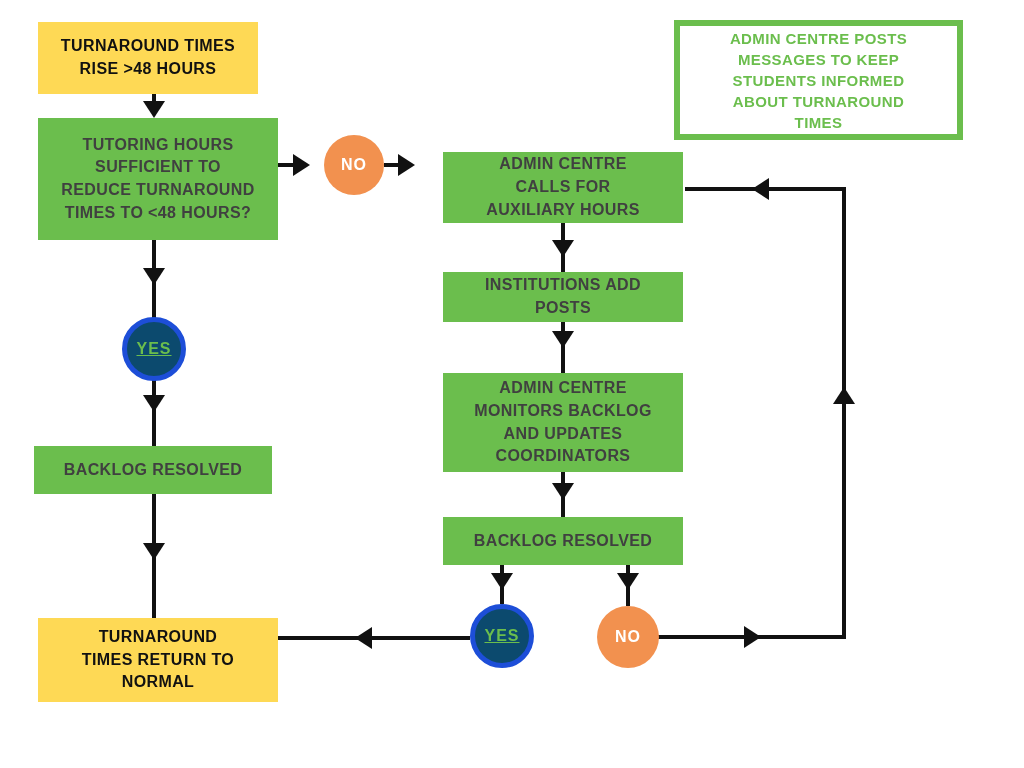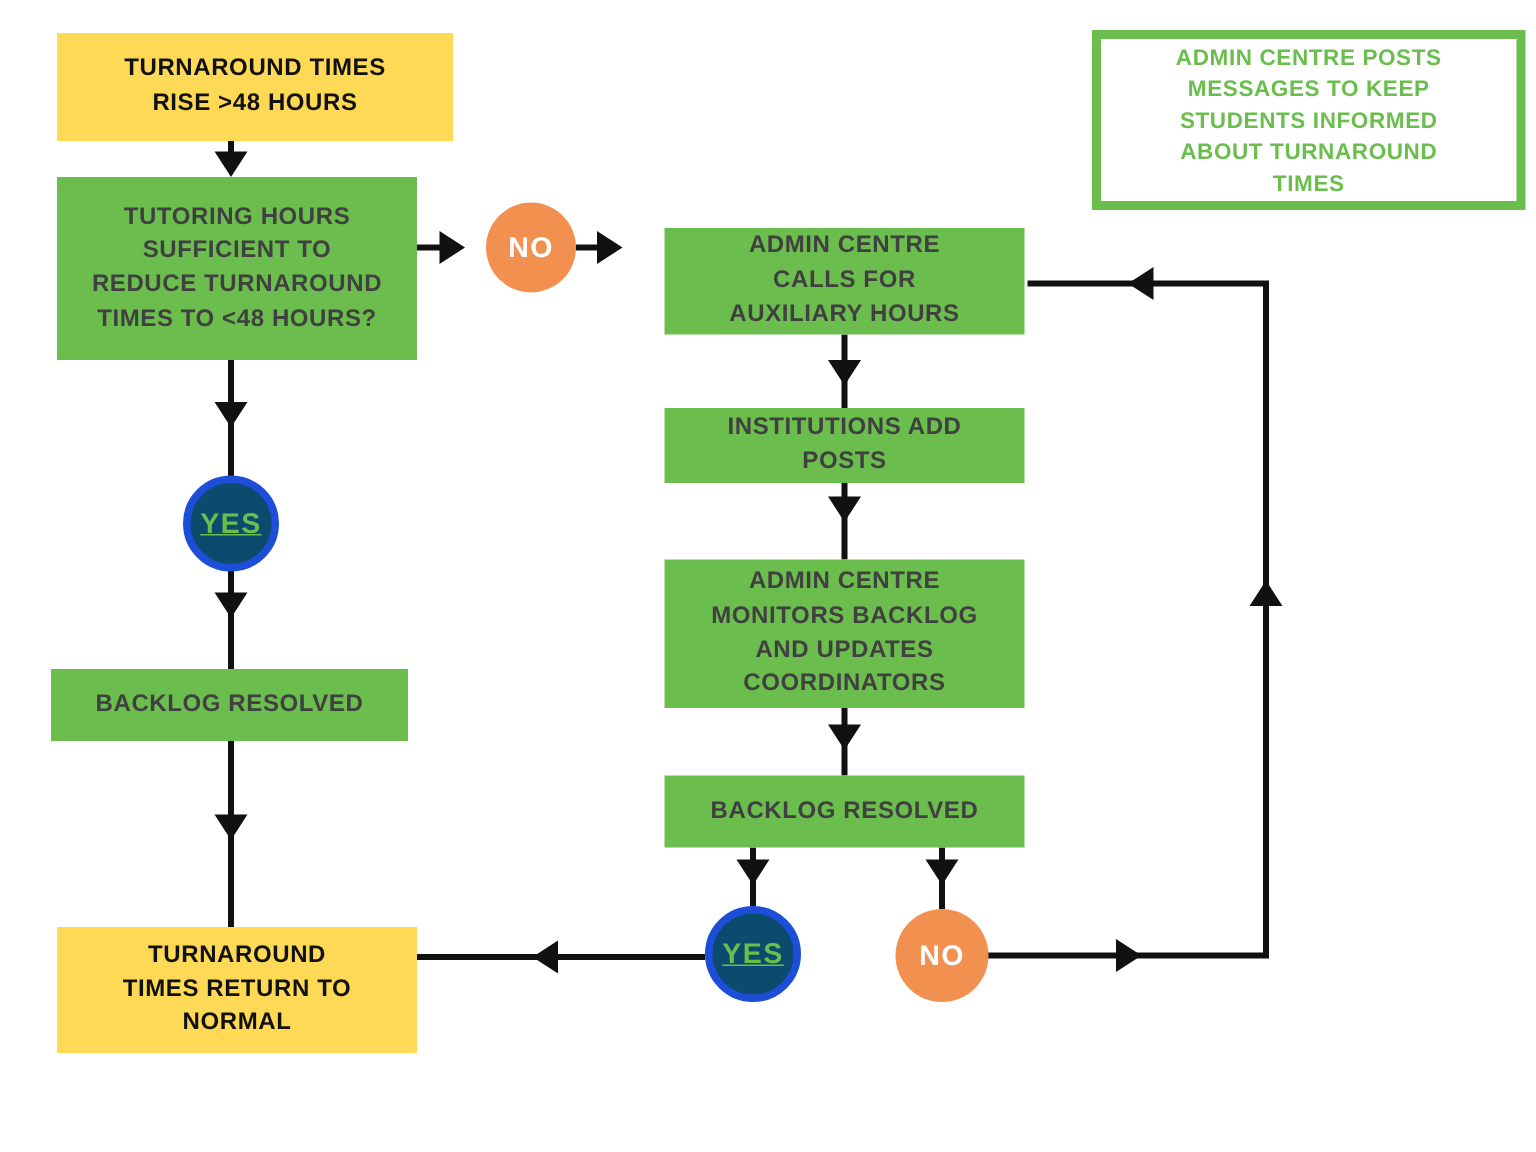--- a/index.html
+++ b/index.html
@@ -32,38 +32,38 @@
     font-size: 16px;
     line-height: 1.42;
   }
   .box.yellow { background: #FED955; color: #111111; }
   .box.green  { background: #6BBE4D; color: #404040; }
   .box.note   { background: #ffffff; border: 6px solid #6BBE4D; color: #6BBE4D; }
   .box.note .lbl { font-size: 15px; line-height: 1.4; }
   .circle {
     border-radius: 50%;
   }
-  .circle .lbl { font-size: 19px; letter-spacing: 1px; line-height: 1; text-align: right; }
+  .circle .lbl { font-size: 16px; letter-spacing: 1px; line-height: 1; text-align: right; }
   .circle.orange { background: #F2914F; color: #ffffff; }
   .circle.yes { background: #0c4a6e; border: 5px solid #1d4ed8; color: #6BBE4D; text-decoration: underline; }
 
   
-  #n-start            { left: 38px;  top: 22px;  width: 264px; height: 72px; }
+  #n-start            { left: 38px;  top: 22px;  width: 220px; height: 72px; }
   #n-decision         { left: 38px;  top: 118px; width: 240px; height: 122px; }
   #n-no-top           { left: 324px; top: 135px; width: 60px;  height: 60px; }
   #n-admin-calls      { left: 443px; top: 152px; width: 240px; height: 71px; }
   #n-institutions     { left: 443px; top: 272px; width: 240px; height: 50px; }
   #n-monitors         { left: 443px; top: 373px; width: 240px; height: 99px; }
   #n-backlog-right    { left: 443px; top: 517px; width: 240px; height: 48px; }
   #n-yes-bottom       { left: 470px; top: 604px; width: 64px;  height: 64px; }
   #n-no-bottom        { left: 597px; top: 606px; width: 62px;  height: 62px; }
   #n-yes-left         { left: 122px; top: 317px; width: 64px;  height: 64px; }
   #n-backlog-left     { left: 34px;  top: 446px; width: 238px; height: 48px; }
   #n-end              { left: 38px;  top: 618px; width: 240px; height: 84px; }
-  #n-note             { left: 728px; top: 20px;  width: 289px; height: 120px; }
+  #n-note             { left: 674px; top: 20px;  width: 289px; height: 120px; }
 
   .connectors line, .connectors polyline { stroke: #111111; stroke-width: 4; fill: none; }
   .connectors polygon { fill: #111111; stroke: none; }
 </style>
 </head>
 <body>
 
 <div class="canvas">
 
   <svg class="connectors" viewBox="0 0 1024 768" xmlns="http://www.w3.org/2000/svg">

